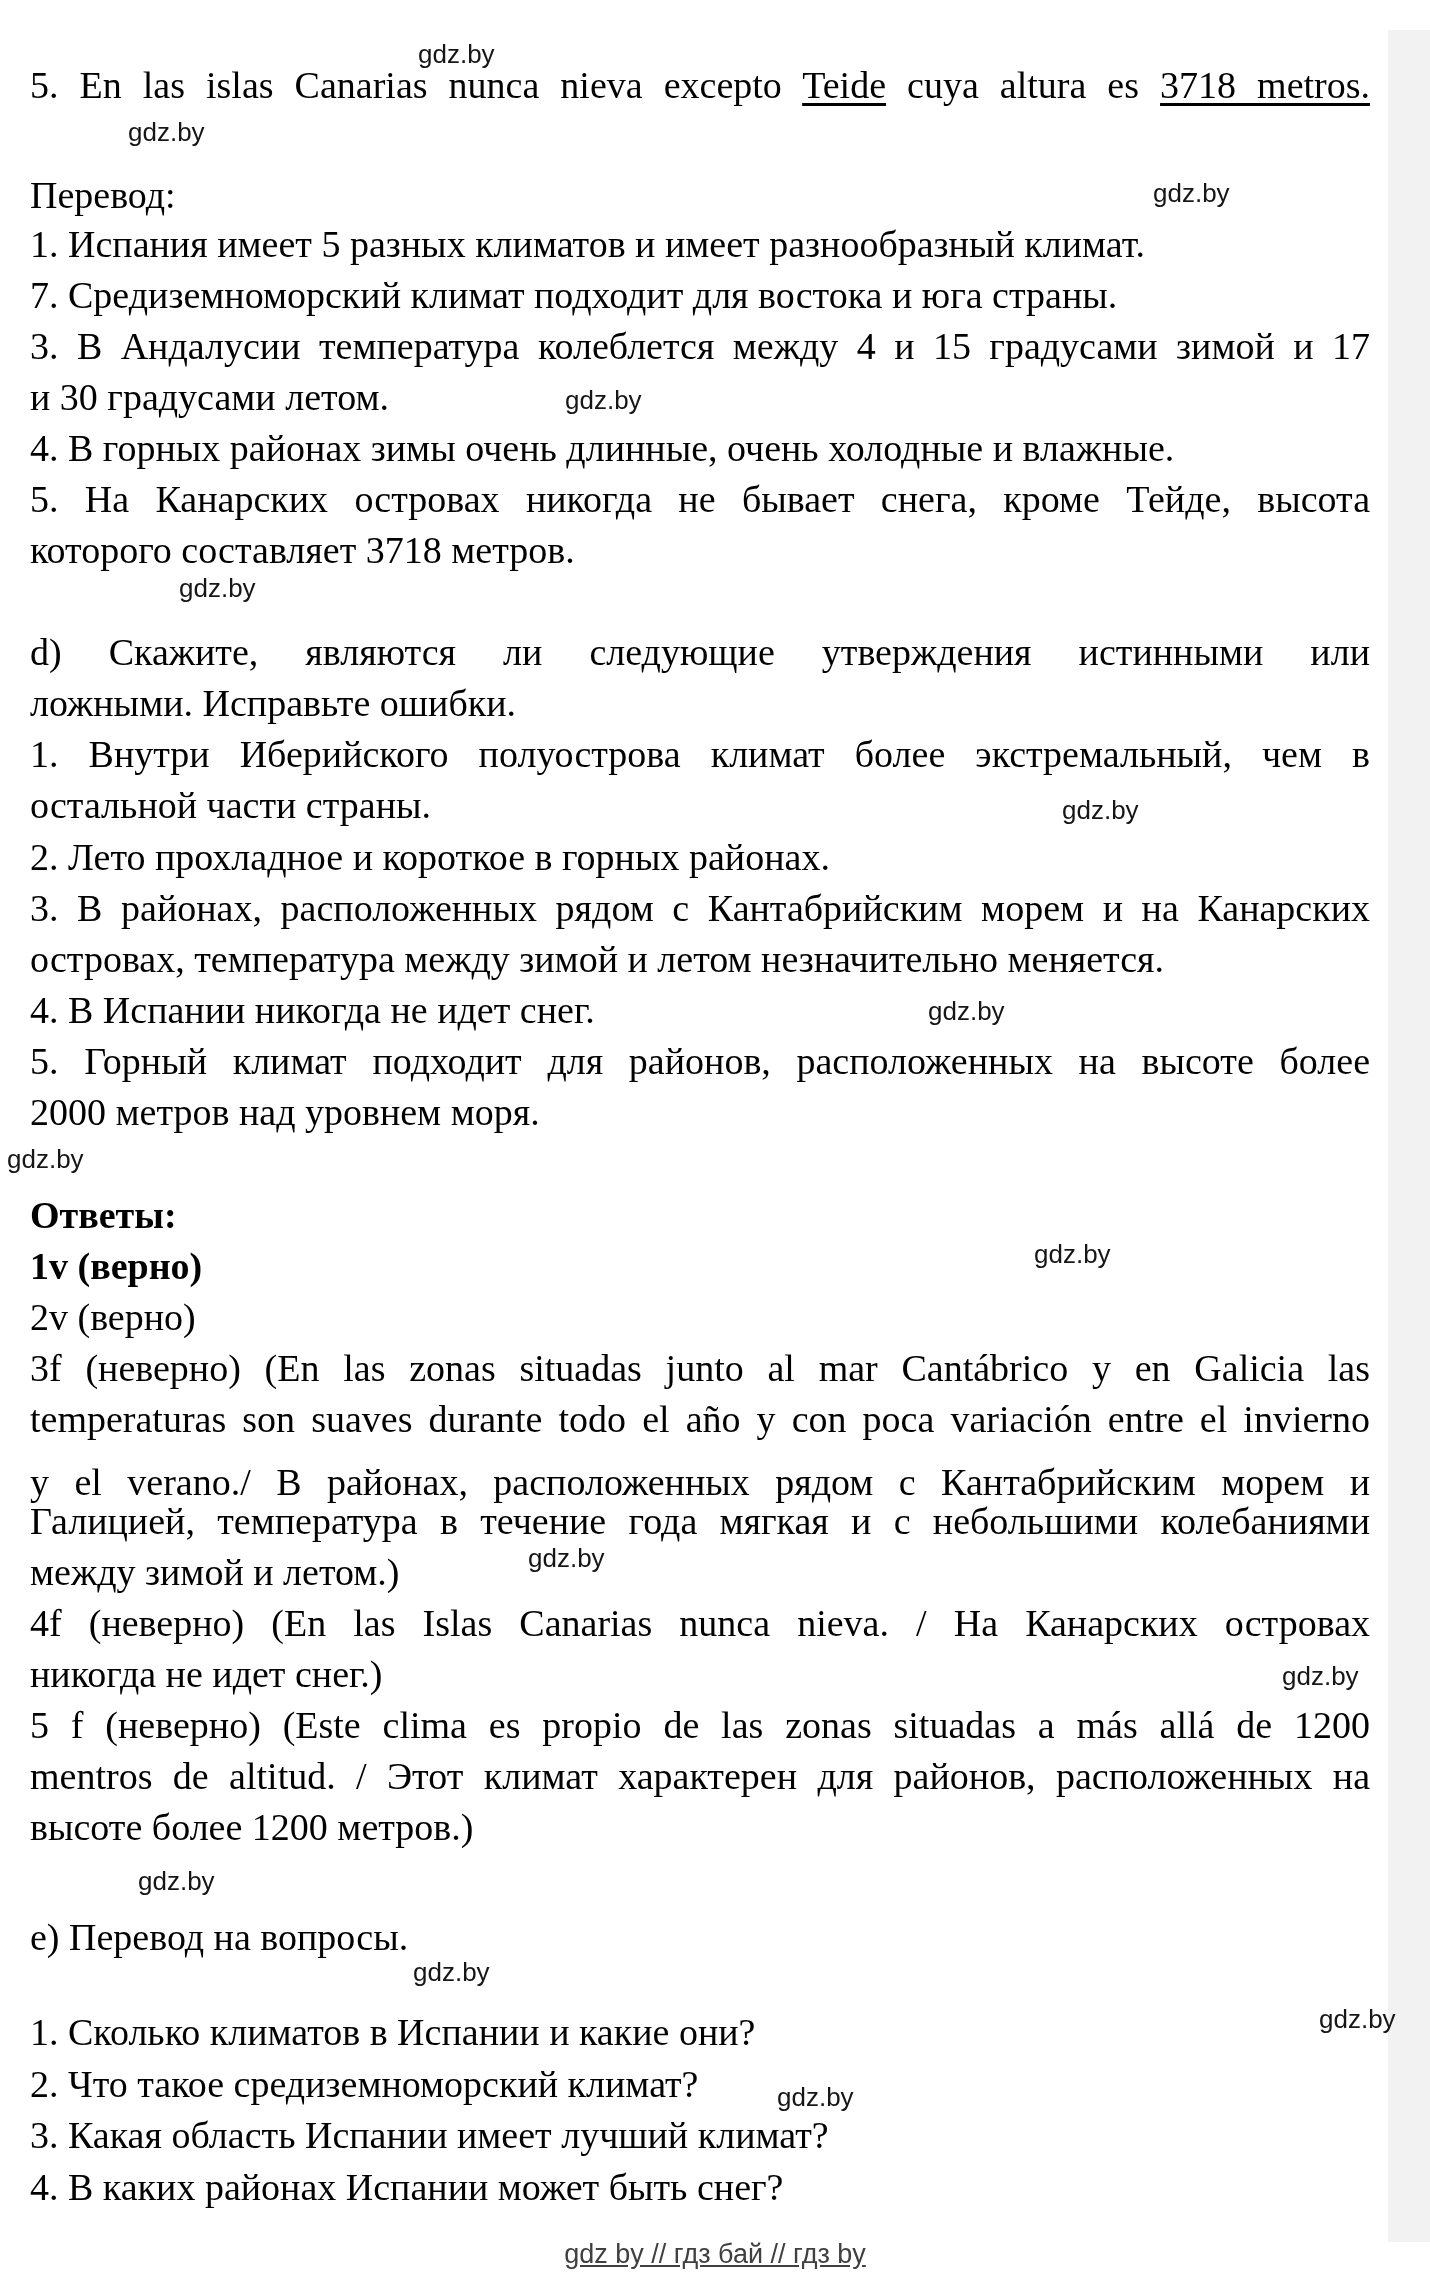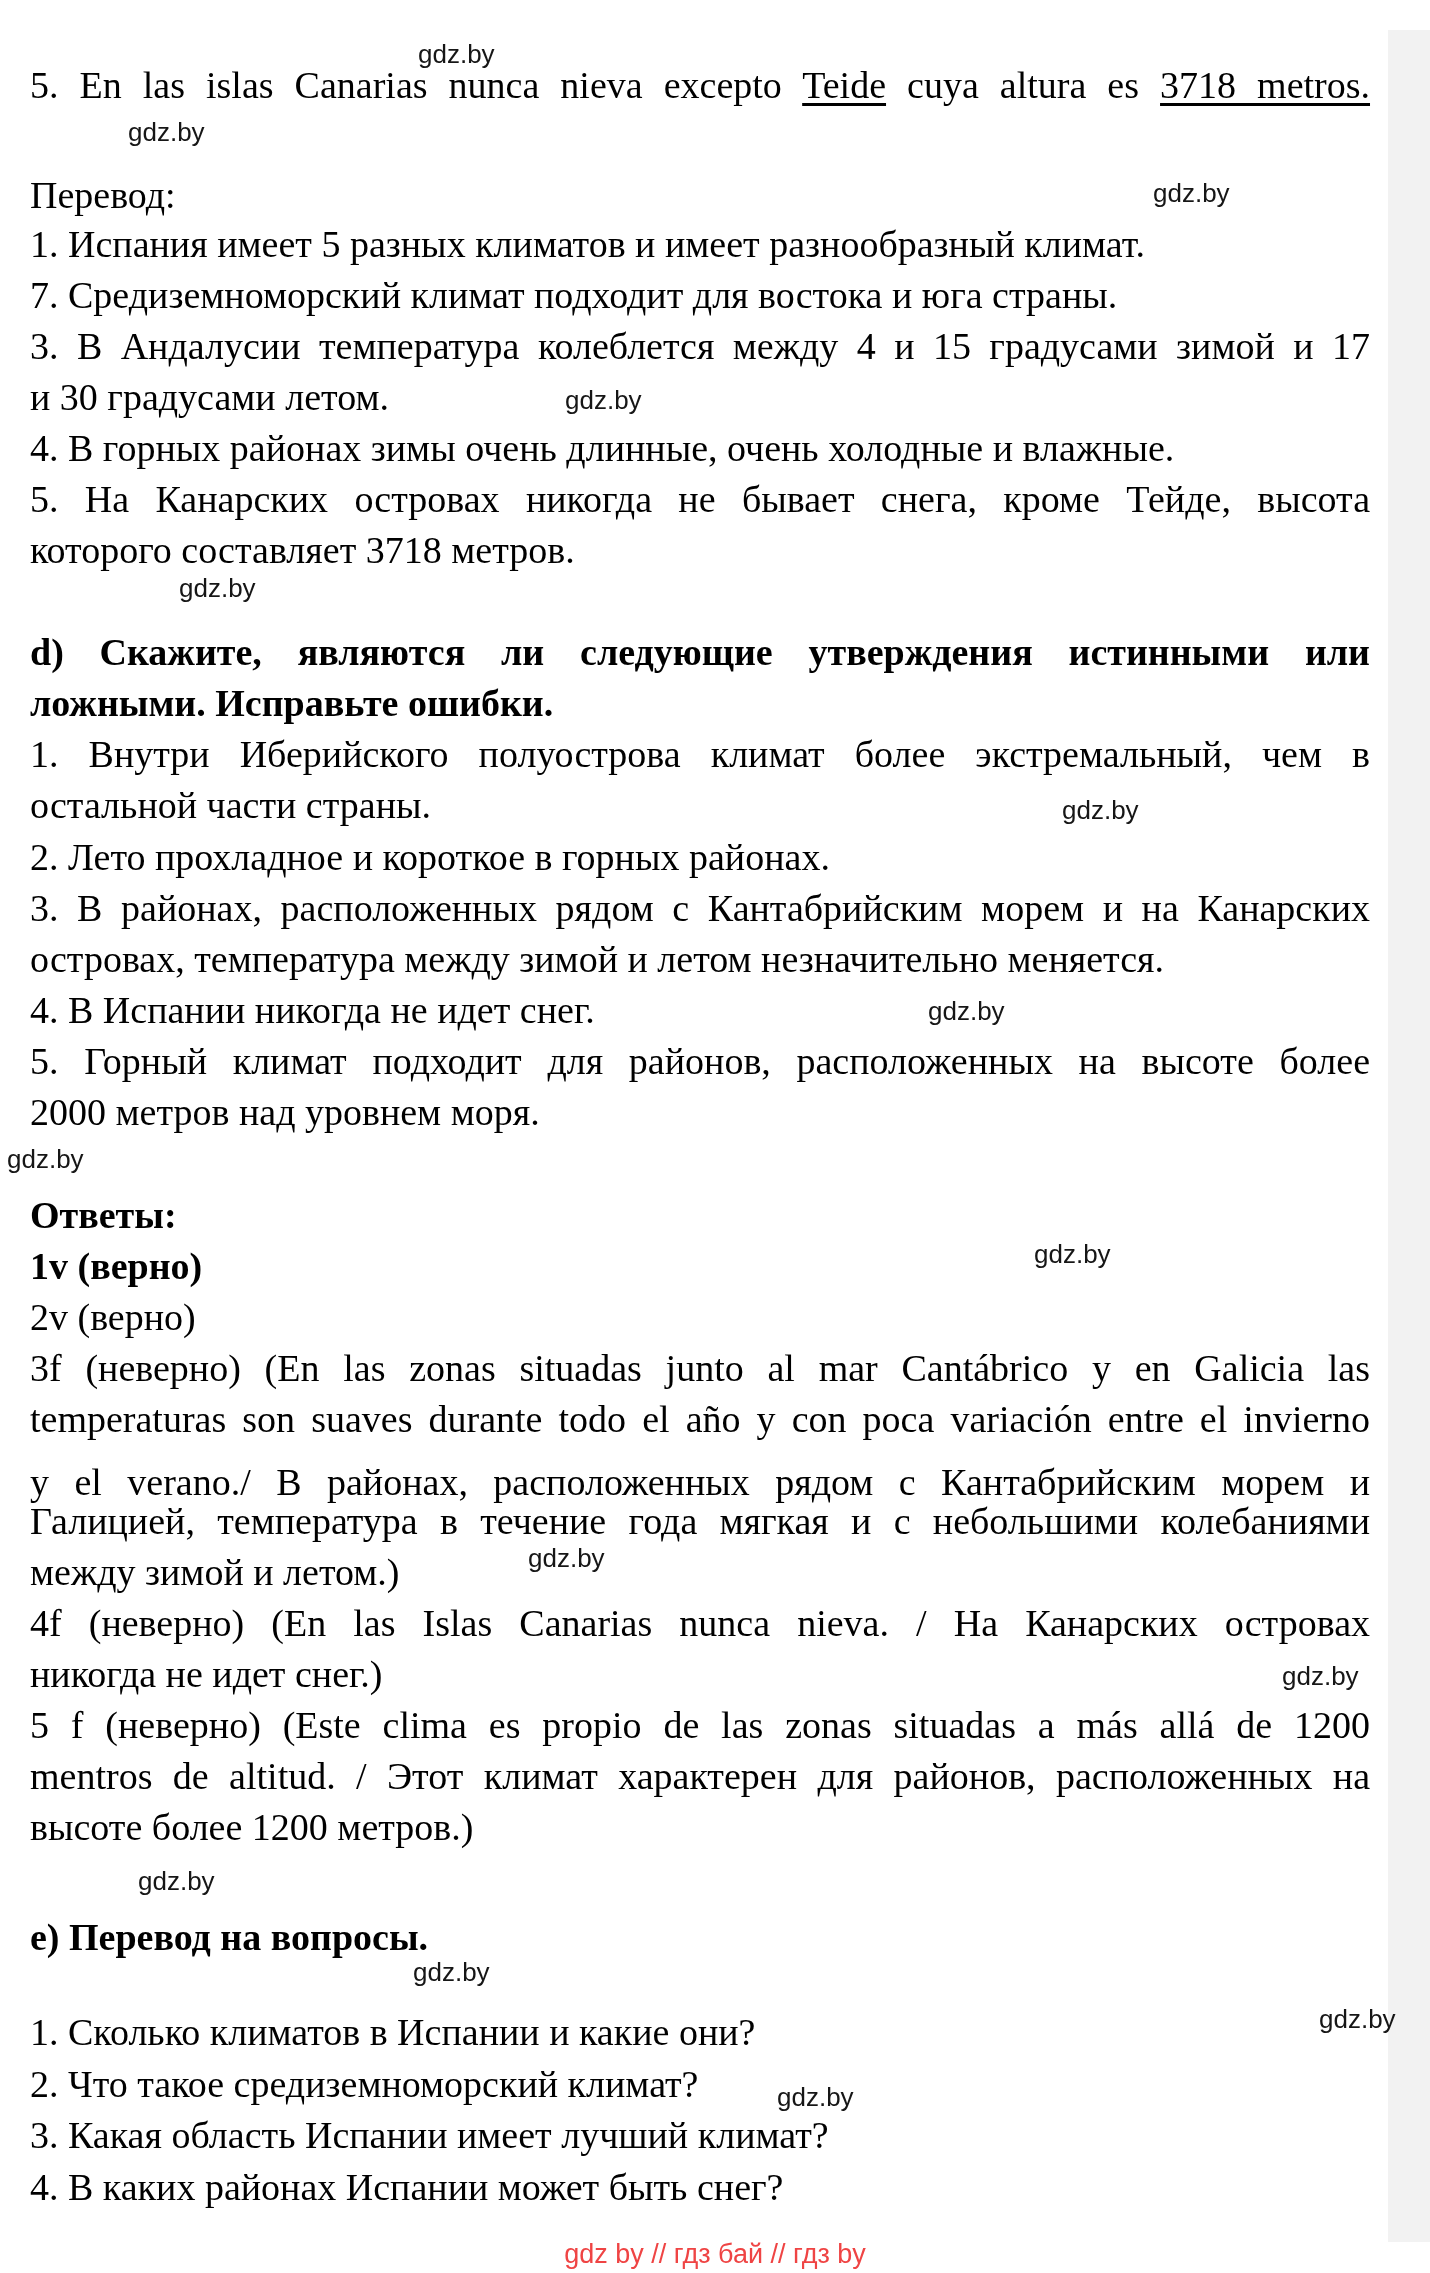--- a/index.html
+++ b/index.html
@@ -47,21 +47,21 @@
     line-height: 1;
     color: #000000;
     white-space: nowrap;
   }
   .line.just {
     white-space: normal;
     width: 1340px;
     text-align: justify;
     text-align-last: justify;
   }
-  .line.bold { font-weight: bold; }
+  .line.bold { font-weight: normal; }
   .ul {
     text-decoration: underline;
     text-decoration-thickness: 3px;
     text-underline-offset: 5px;
   }
   .wm {
     position: absolute;
     font-family: "Liberation Sans", "DejaVu Sans", sans-serif;
     font-size: 26px;
     line-height: 30px;
@@ -122,14 +122,14 @@
       <div class="wm" style="left: 928px; top: 996px; color: rgb(22, 22, 22);">gdz.by</div>
       <div class="wm" style="left: 7px; top: 1144px; color: rgb(22, 22, 22);">gdz.by</div>
       <div class="wm" style="left: 1034px; top: 1239px; color: rgb(22, 22, 22);">gdz.by</div>
       <div class="wm" style="left: 528px; top: 1543px; color: rgb(22, 22, 22);">gdz.by</div>
       <div class="wm" style="left: 1282px; top: 1661px; color: rgb(22, 22, 22);">gdz.by</div>
       <div class="wm" style="left: 138px; top: 1866px; color: rgb(22, 22, 22);">gdz.by</div>
       <div class="wm" style="left: 413px; top: 1957px; color: rgb(22, 22, 22);">gdz.by</div>
       <div class="wm" style="left: 1319px; top: 2004px; color: rgb(22, 22, 22);">gdz.by</div>
       <div class="wm" style="left: 777px; top: 2082px; color: rgb(22, 22, 22);">gdz.by</div>
     </div>
-  <div class="footer" style="color: #ef4444;">gdz by  //  гдз бай  //  гдз by</div>
+  <div class="footer" style="color: #404040; text-decoration: underline;">gdz by  //  гдз бай  //  гдз by</div>
 </div>
 
 </body></html>

